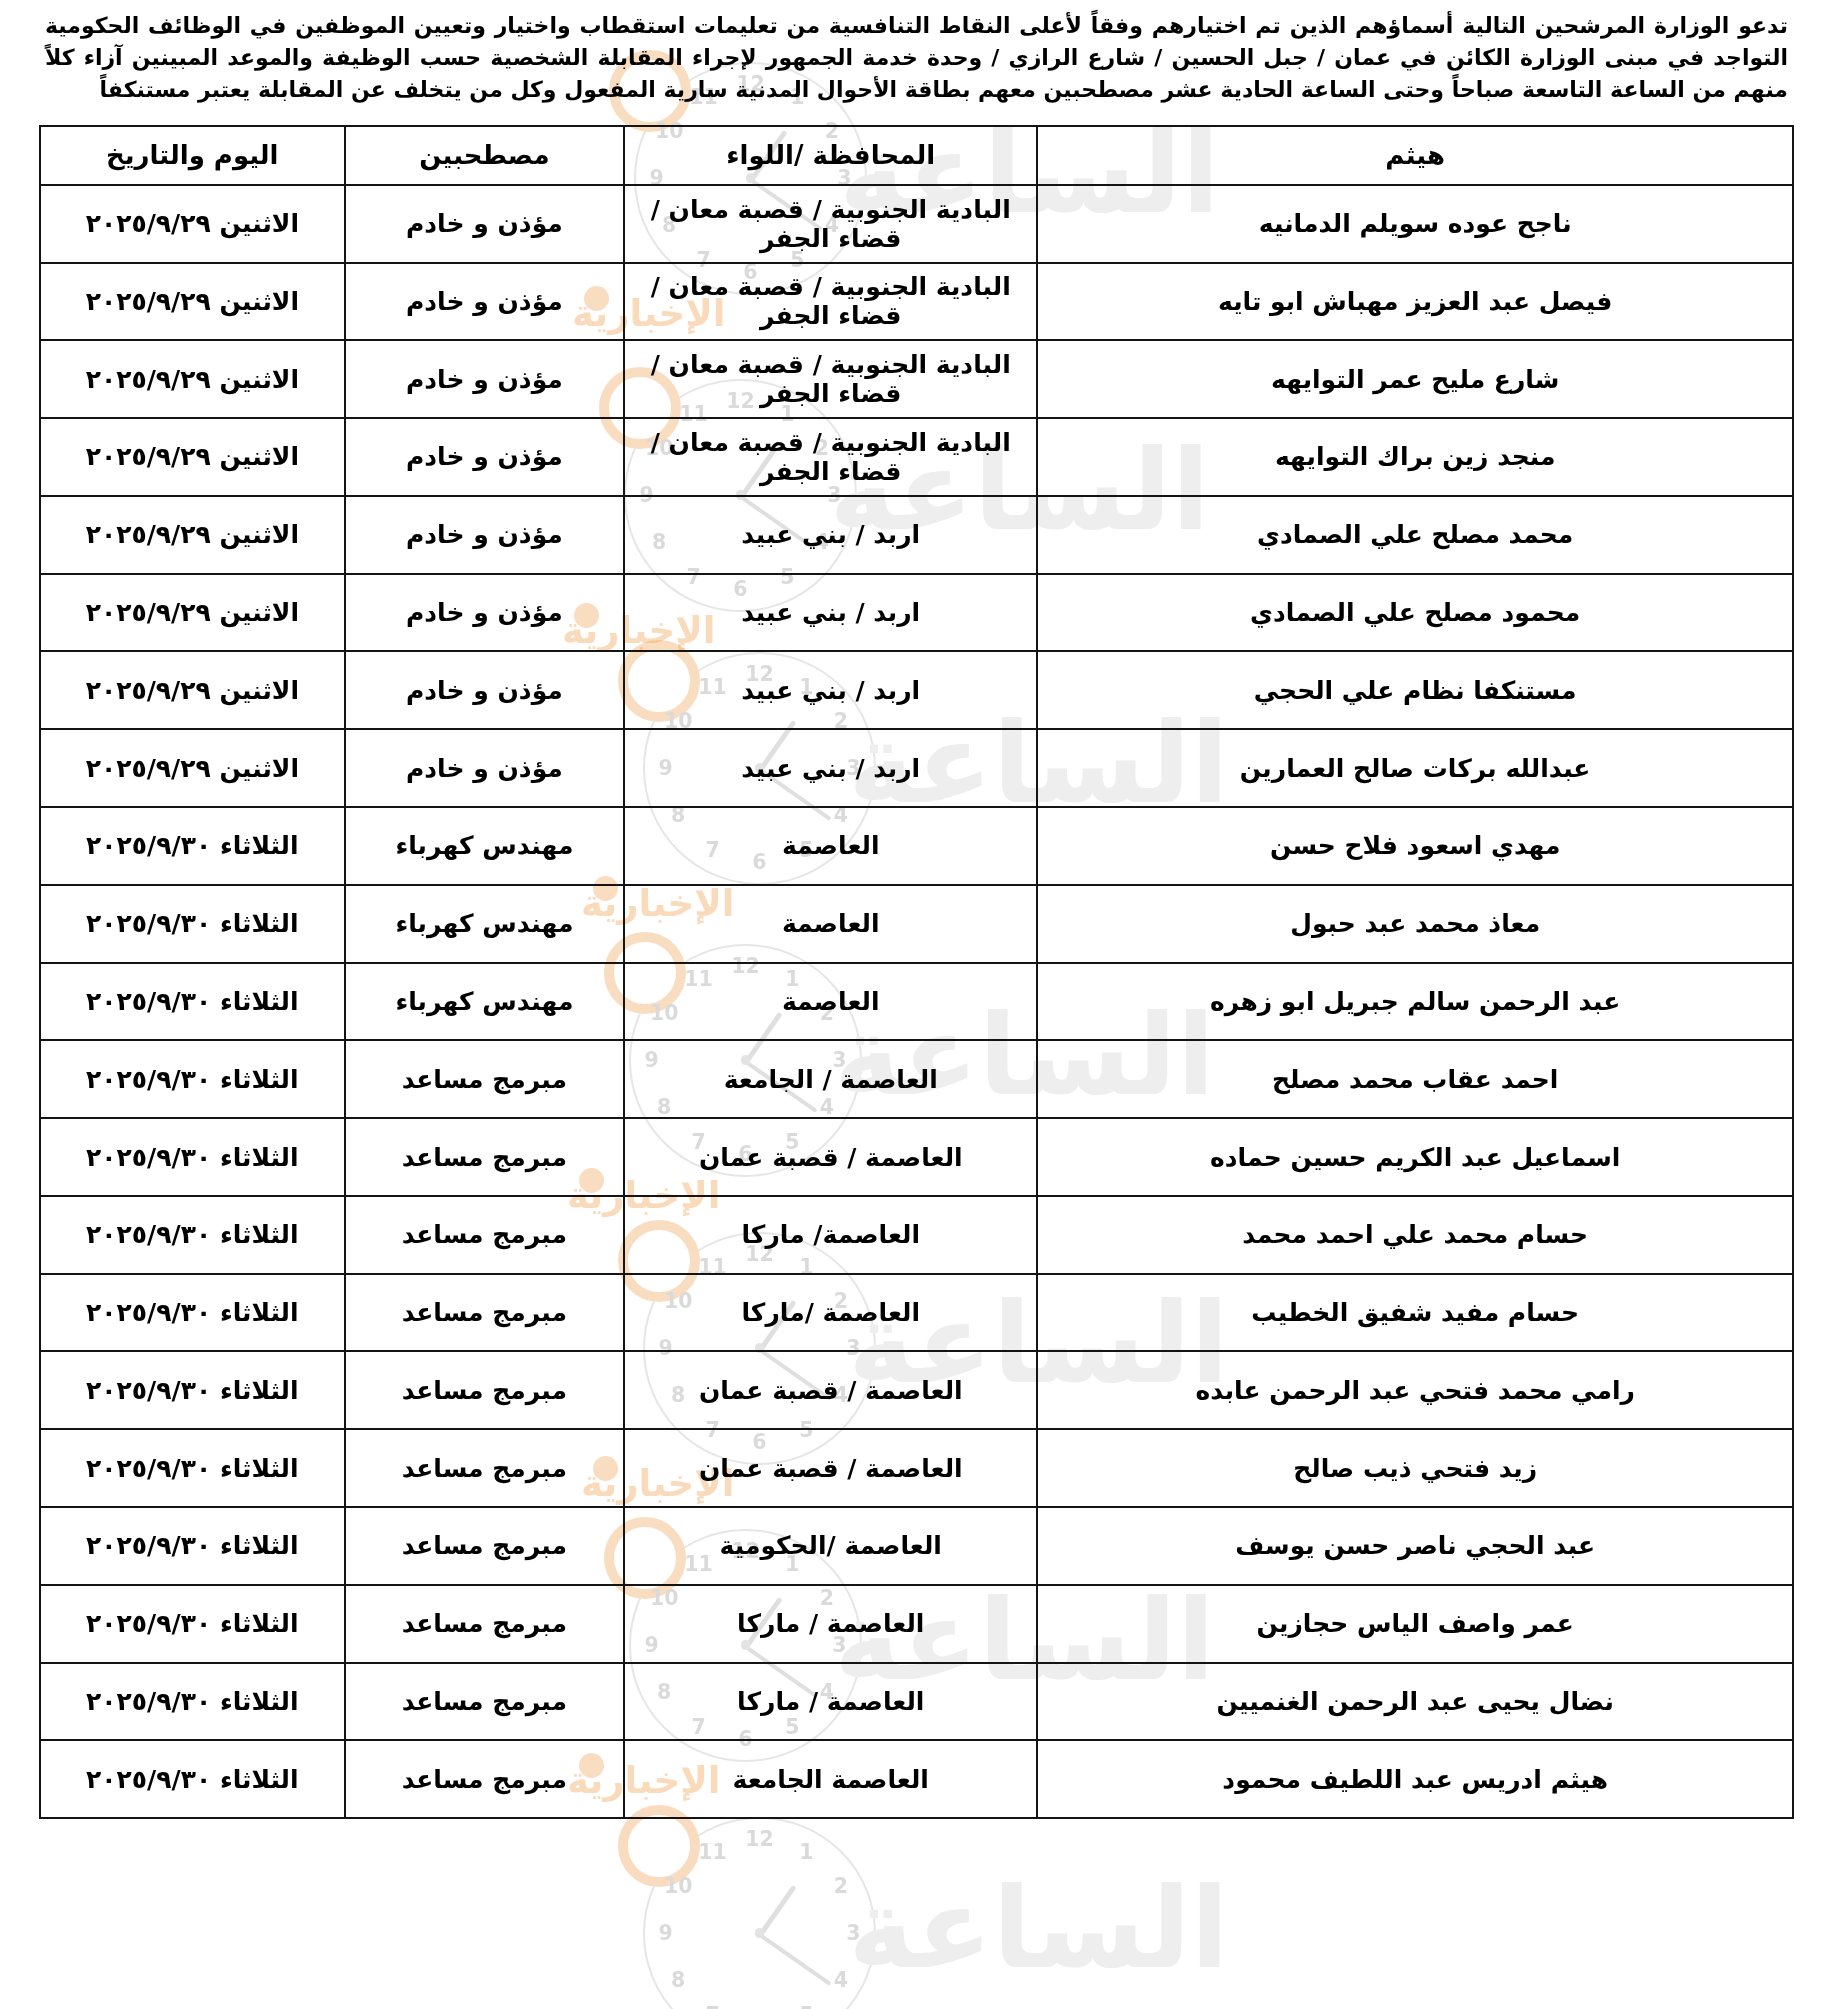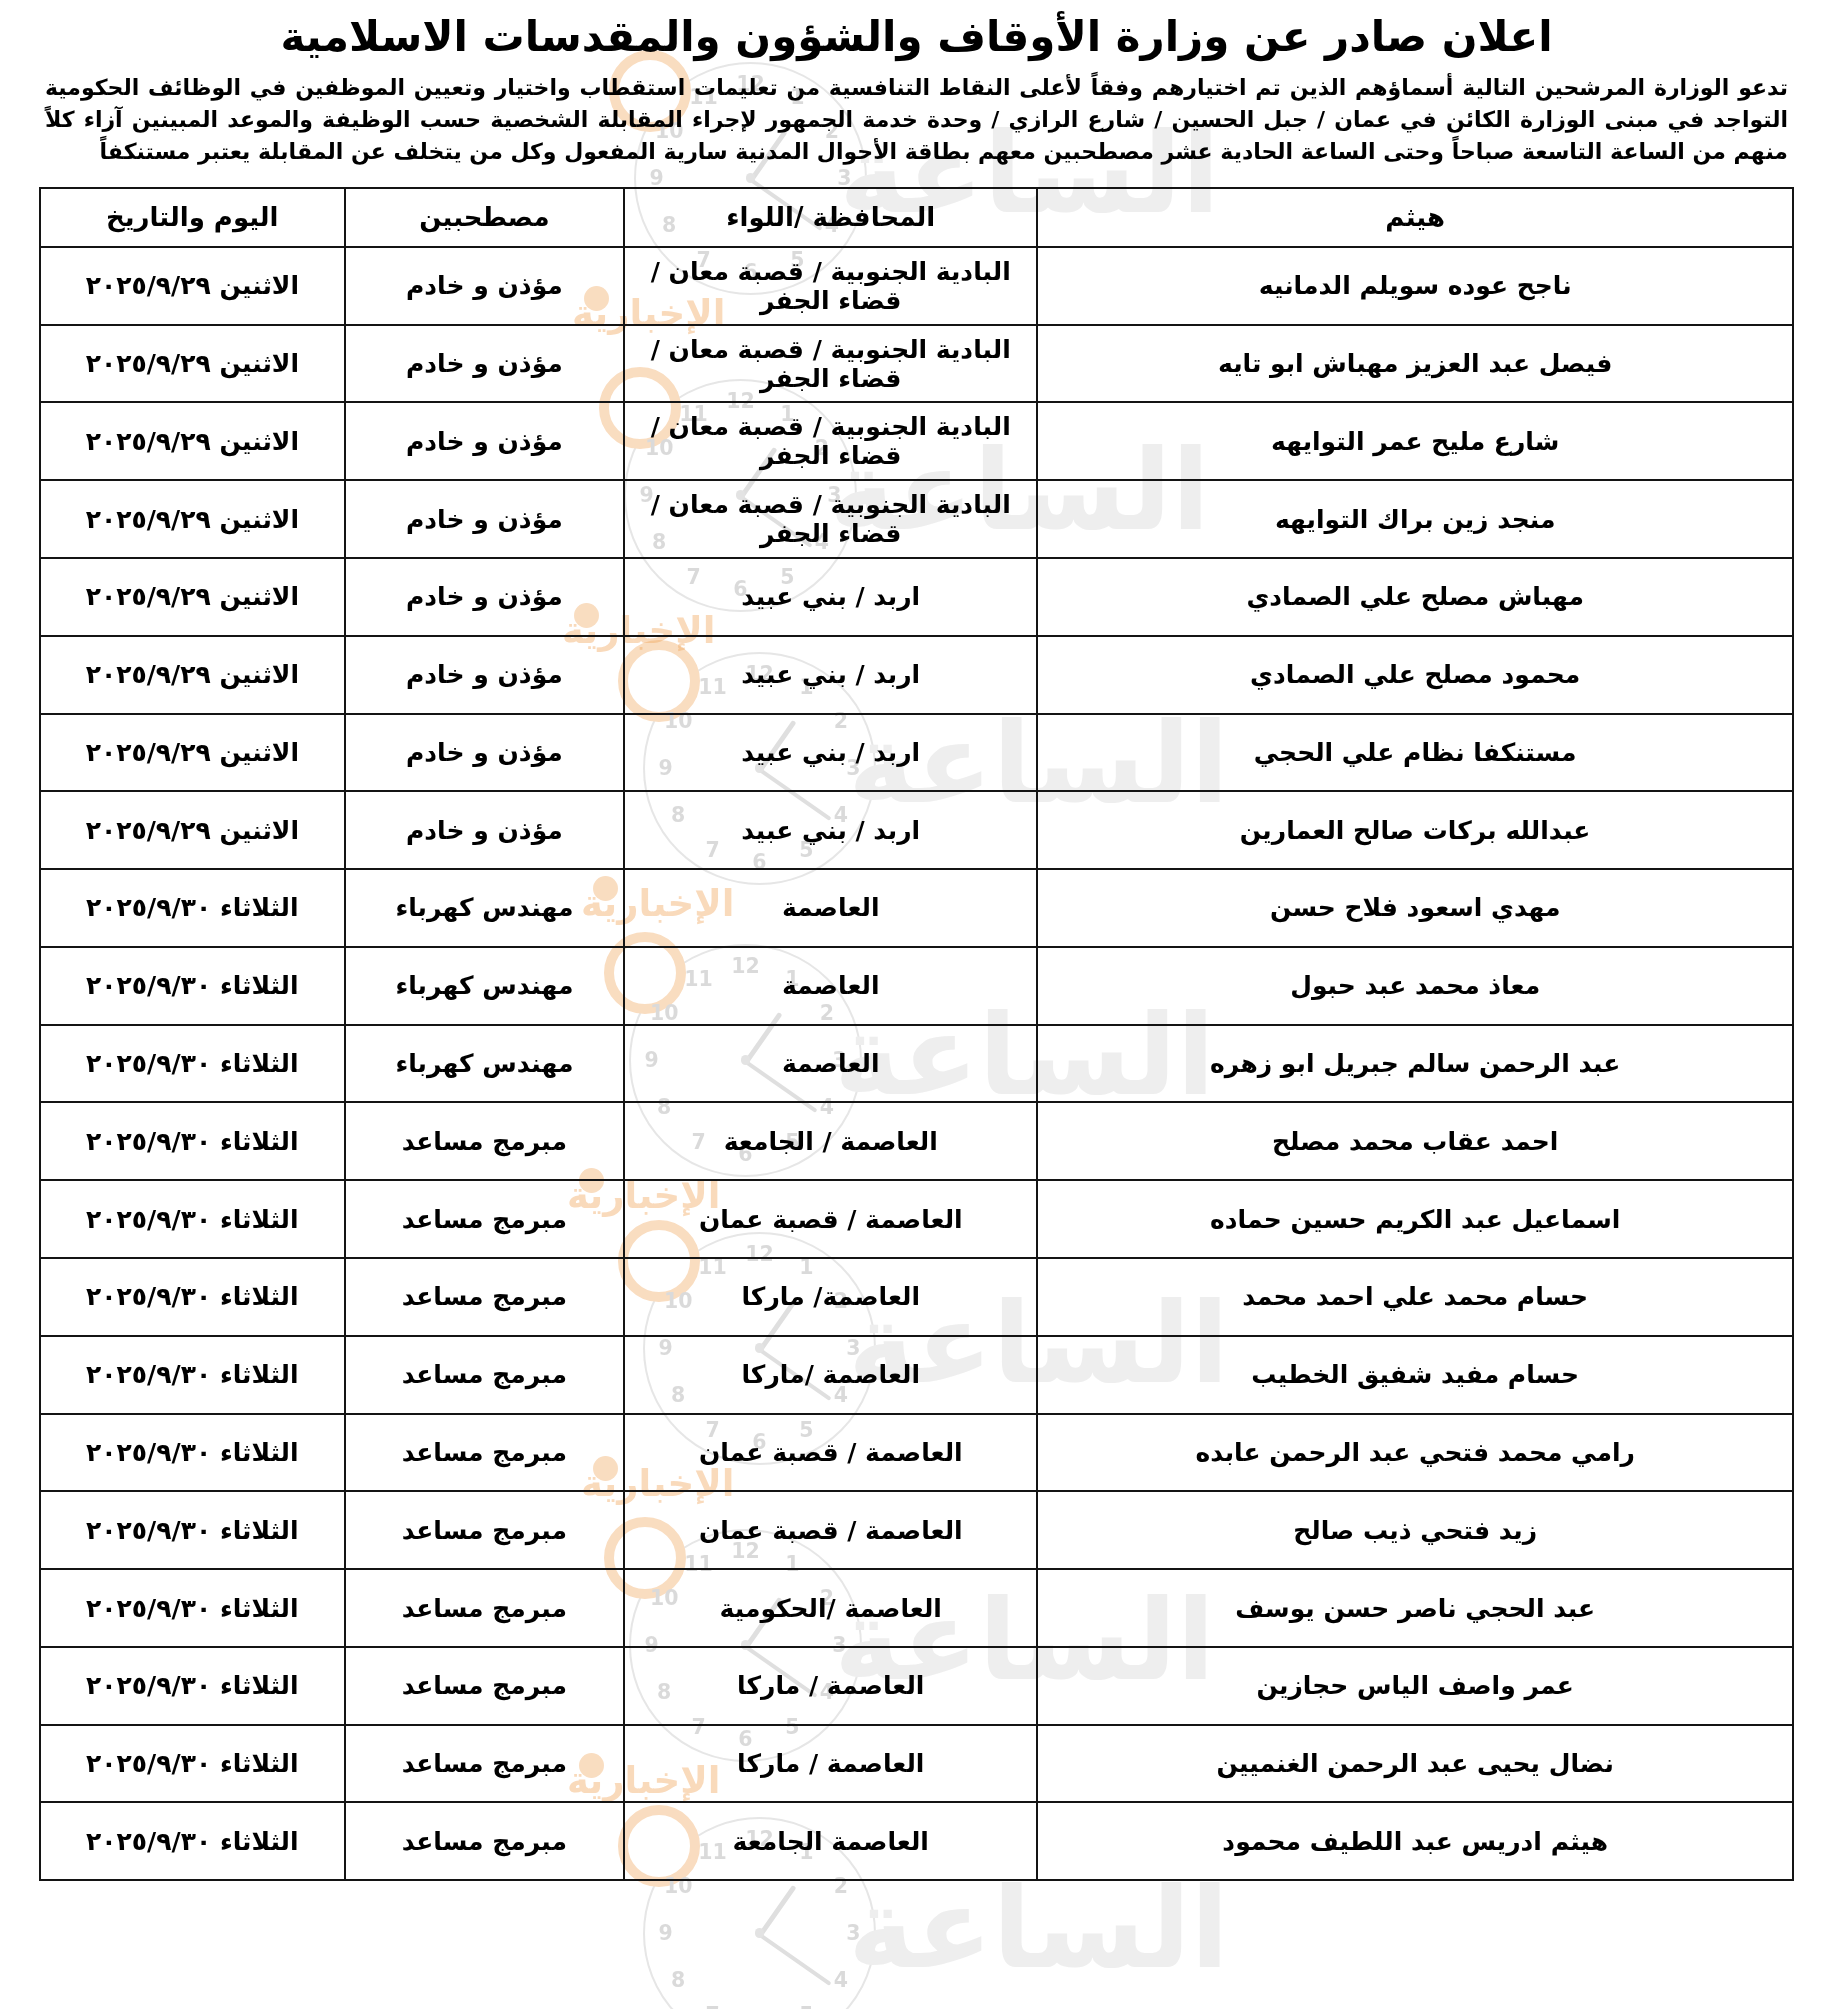--- a/index.html
+++ b/index.html
@@ -310,21 +310,20 @@
           <span class="wm-num" style="left: 9%; top: 50%;">9</span>
           <span class="wm-num" style="left: 14.493%; top: 29.5%;">10</span>
           <span class="wm-num" style="left: 29.5%; top: 14.493%;">11</span>
         </div>
     <div class="wm-brand">الساعة</div>
 
   </div>
     </div>
 
   <div class="content">
-    <h1 class="doc-title">اعلان صادر عن وزارة الأوقاف والشؤون والمقدسات الاسلامية</h1>
 
     <p class="intro">تدعو الوزارة المرشحين التالية أسماؤهم الذين تم اختيارهم وفقاً لأعلى النقاط التنافسية من تعليمات استقطاب واختيار وتعيين الموظفين في الوظائف الحكومية التواجد في مبنى الوزارة الكائن في عمان / جبل الحسين / شارع الرازي / وحدة خدمة الجمهور لإجراء المقابلة الشخصية حسب الوظيفة والموعد المبينين آزاء كلاً منهم من الساعة التاسعة صباحاً وحتى الساعة الحادية عشر مصطحبين معهم بطاقة الأحوال المدنية سارية المفعول وكل من يتخلف عن المقابلة يعتبر مستنكفاً</p>
 
     <table class="candidates">
       <thead>
         <tr>
           <th class="col-name">هيثم</th>
           <th class="col-gov">المحافظة /اللواء</th>
           <th class="col-job">مصطحبين</th>
           <th class="col-date">اليوم والتاريخ</th>
@@ -349,21 +348,21 @@
     <td class="col-job">مؤذن و خادم</td>
     <td class="col-date">الاثنين ٢٩‏/‏٩‏/‏٢٠٢٥</td>
   </tr>
           <tr>
     <td class="col-name">منجد زين براك التوايهه</td>
     <td class="col-gov">البادية الجنوبية / قصبة معان / قضاء الجفر</td>
     <td class="col-job">مؤذن و خادم</td>
     <td class="col-date">الاثنين ٢٩‏/‏٩‏/‏٢٠٢٥</td>
   </tr>
           <tr>
-    <td class="col-name">مهباش مصلح علي الصمادي</td>
+    <td class="col-name">محمد مصلح علي الصمادي</td>
     <td class="col-gov">اربد / بني عبيد</td>
     <td class="col-job">مؤذن و خادم</td>
     <td class="col-date">الاثنين ٢٩‏/‏٩‏/‏٢٠٢٥</td>
   </tr>
           <tr>
     <td class="col-name">محمود مصلح علي الصمادي</td>
     <td class="col-gov">اربد / بني عبيد</td>
     <td class="col-job">مؤذن و خادم</td>
     <td class="col-date">الاثنين ٢٩‏/‏٩‏/‏٢٠٢٥</td>
   </tr>

